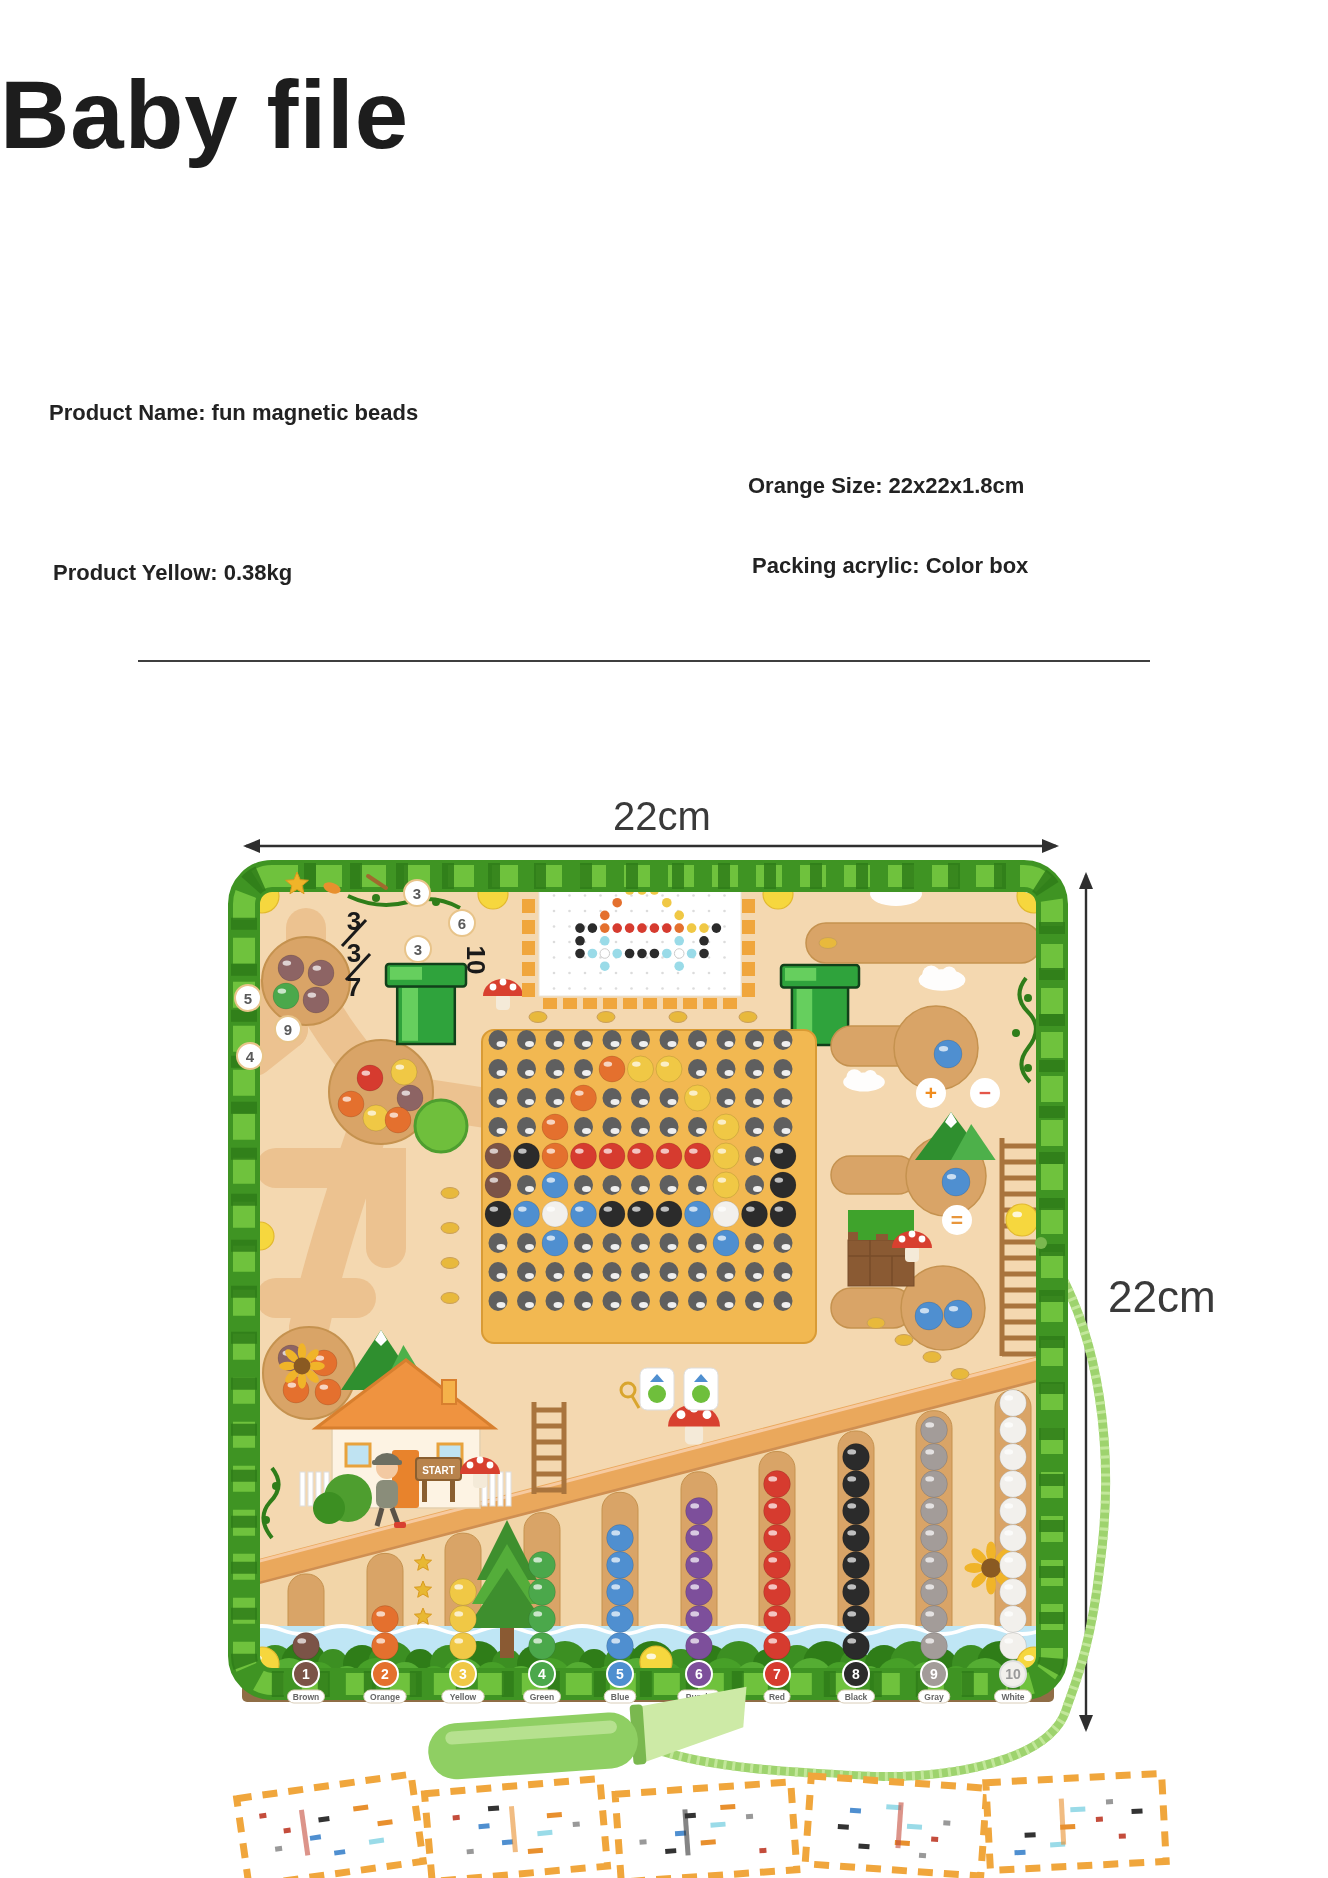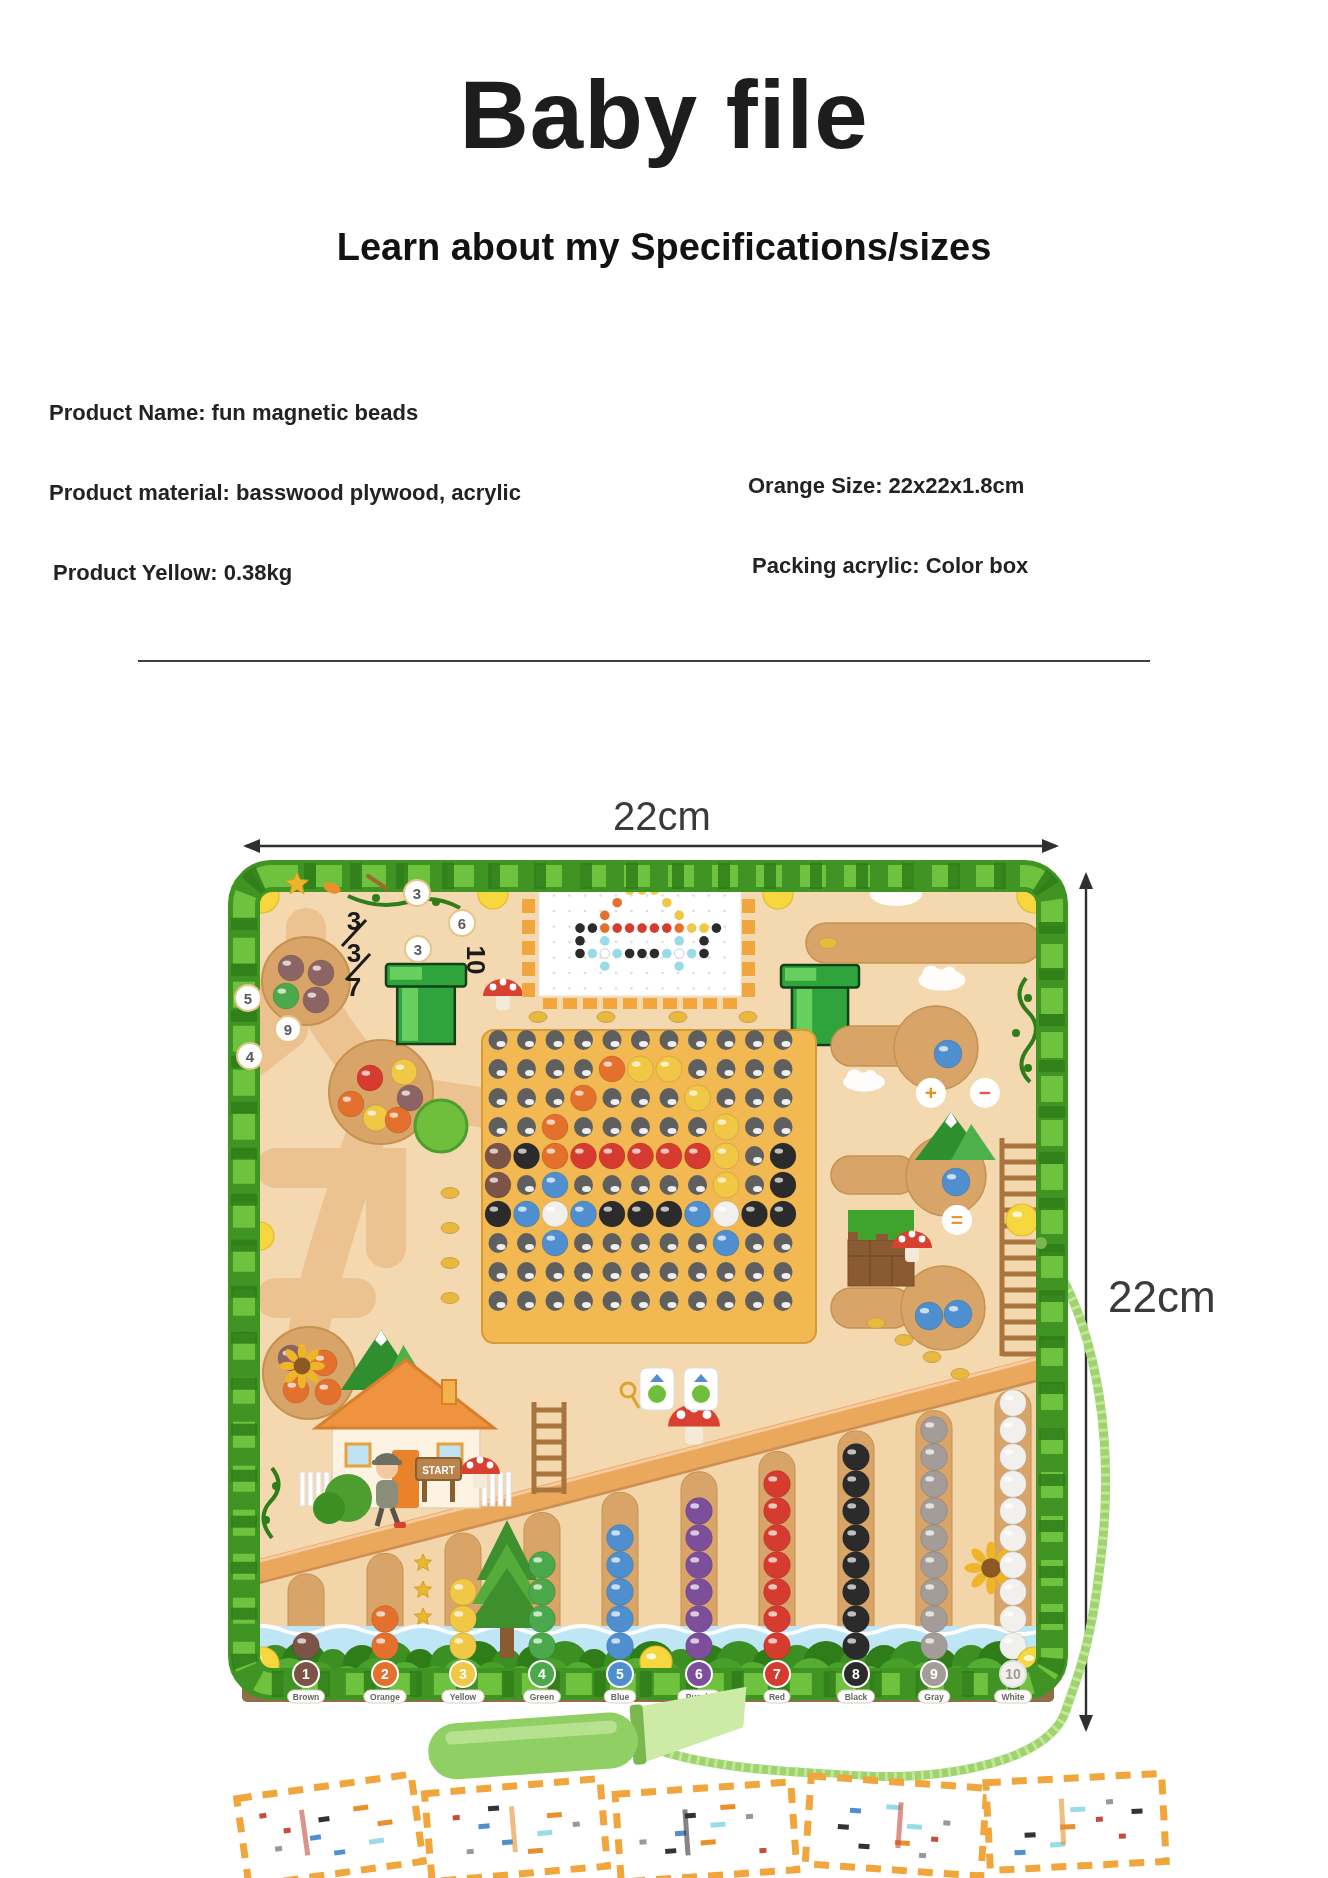--- a/index.html
+++ b/index.html
@@ -1,36 +1,34 @@
 <!DOCTYPE html>
 <html><head>
 <meta charset="utf-8">
 <style>
   html,body{margin:0;padding:0;background:#fff;}
   .page{position:relative;width:1328px;height:1878px;background:#ffffff;overflow:hidden;
         font-family:"Liberation Sans",sans-serif;}
-  .title{position:absolute;left:0;right:0;top:60px;text-align:center;font-size:96px;
+  .title{position:absolute;left:0;right:0;top:60px;font-size:96px;
          font-weight:800;color:#1d1d1d;letter-spacing:1px;}
   .subtitle{position:absolute;left:0;right:0;top:226px;text-align:center;font-size:38px;
             font-weight:700;color:#121212;}
   .spec{position:absolute;font-size:22px;font-weight:700;color:#222;white-space:nowrap;}
   .divider{position:absolute;left:138px;top:660px;width:1012px;height:2px;background:#3f3f3f;}
   #scene{position:absolute;left:0;top:0;}
   svg text{font-family:"Liberation Sans",sans-serif;}
 </style>
 </head>
 <body>
 
 <div class="page">
 
   <div class="title">Baby file</div>
-  <div class="subtitle">Learn about my Specifications/sizes</div>
 
   <div class="spec" style="left:49px;top:400px">Product Name: fun magnetic beads</div>
-  <div class="spec" style="left:49px;top:480px">Product material: basswood plywood, acrylic</div>
   <div class="spec" style="left:53px;top:560px">Product Yellow: 0.38kg</div>
   <div class="spec" style="left:748px;top:473px">Orange Size: 22x22x1.8cm</div>
   <div class="spec" style="left:752px;top:553px">Packing acrylic: Color box</div>
 
   <div class="divider"></div>
 
   <svg id="scene" width="1328" height="1878" viewBox="0 0 1328 1878">
     <defs>
       <clipPath id="boardClip">
           <rect x="6" y="6" width="812" height="812" rx="28"></rect>

